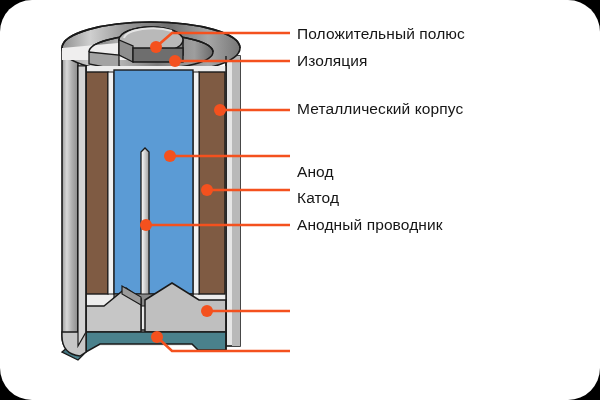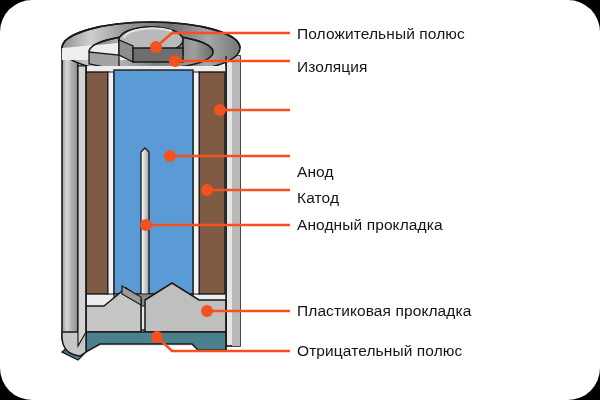--- a/index.html
+++ b/index.html
@@ -171,20 +171,19 @@
       <circle cx="220" cy="110" r="6"></circle>
       <circle cx="170" cy="156" r="6"></circle>
       <circle cx="207" cy="190" r="6"></circle>
       <circle cx="146" cy="225" r="6"></circle>
       <circle cx="207" cy="311" r="6"></circle>
       <circle cx="157" cy="337" r="6"></circle>
     </g>
   </svg>
 
   <div class="label" style="top:26px">Положительный полюс</div>
-  <div class="label" style="top:59px">Изоляция</div>
+  <div class="label" style="top:53px">Изоляция</div>
+  <div class="label" style="top:101px">Металлический корпус</div>
   <div class="label" style="top:164px">Анод</div>
   <div class="label" style="top:190px">Катод</div>
-  <div class="label" style="top:217px">Анодный прокладка</div>
-  <div class="label" style="top:303px">Пластиковая прокладка</div>
-  <div class="label" style="top:343px">Отрицательный полюс</div>
+  <div class="label" style="top:217px">Анодный проводник</div>
 
 </div>
 
 </body></html>

